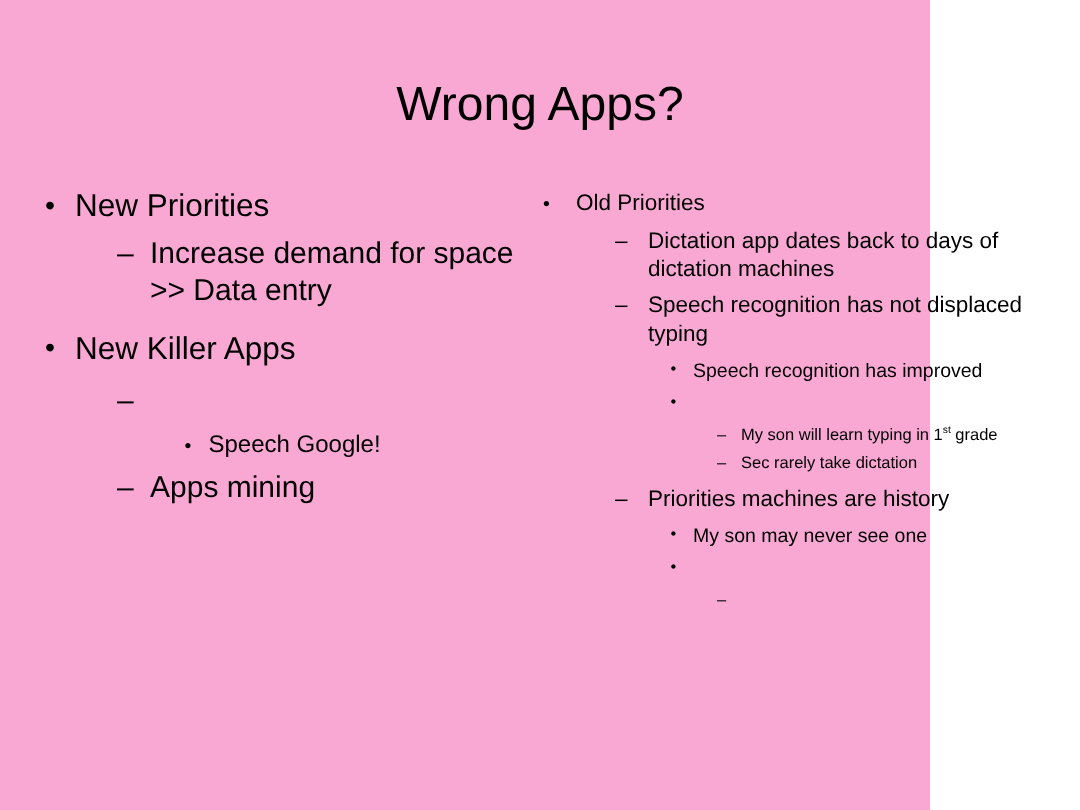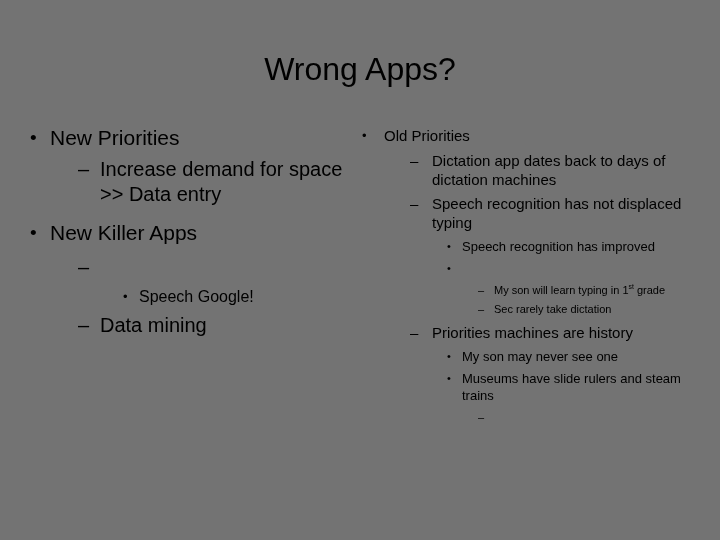--- a/index.html
+++ b/index.html
@@ -9,23 +9,23 @@
   body {
     width: 720px;
     height: 540px;
     background: #ffffff;
     font-family: "Liberation Sans", sans-serif;
     color: #000000;
     overflow: hidden;
   }
   .slide {
     position: relative;
-    width: 720px;
+    width: 620px;
     height: 540px;
-    background: #737373;
+    background: #f9a8d4;
   }
   
   .slide-title {
     position: absolute;
     top: 50px;
     left: 0;
     width: 720px;
     text-align: center;
     font-size: 32px;
     font-weight: normal;
@@ -153,21 +153,21 @@
       <span class="mark">–</span>
     </div>
 
     <div class="row l3 left-gap-3">
       <span class="mark">•</span>
       <span class="txt">Speech Google!</span>
     </div>
 
     <div class="row l2 left-gap-3">
       <span class="mark">–</span>
-      <span class="txt">Data mining</span>
+      <span class="txt">Apps mining</span>
     </div>
 
   </div>
 
   <div class="col-right">
 
     <div class="row r1">
       <span class="mark">•</span>
       <span class="txt">Old Priorities</span>
     </div>
@@ -206,21 +206,20 @@
       <span class="txt">Priorities machines are history</span>
     </div>
 
     <div class="row r3 r-gap-b">
       <span class="mark">•</span>
       <span class="txt">My son may never see one</span>
     </div>
 
     <div class="row r3 r-gap-a">
       <span class="mark">•</span>
-      <span class="txt">Museums have slide rulers and steam trains</span>
     </div>
 
     <div class="row r4 r-gap-b">
       <span class="mark">–</span>
     </div>
 
   </div>
 
 </div>
 

